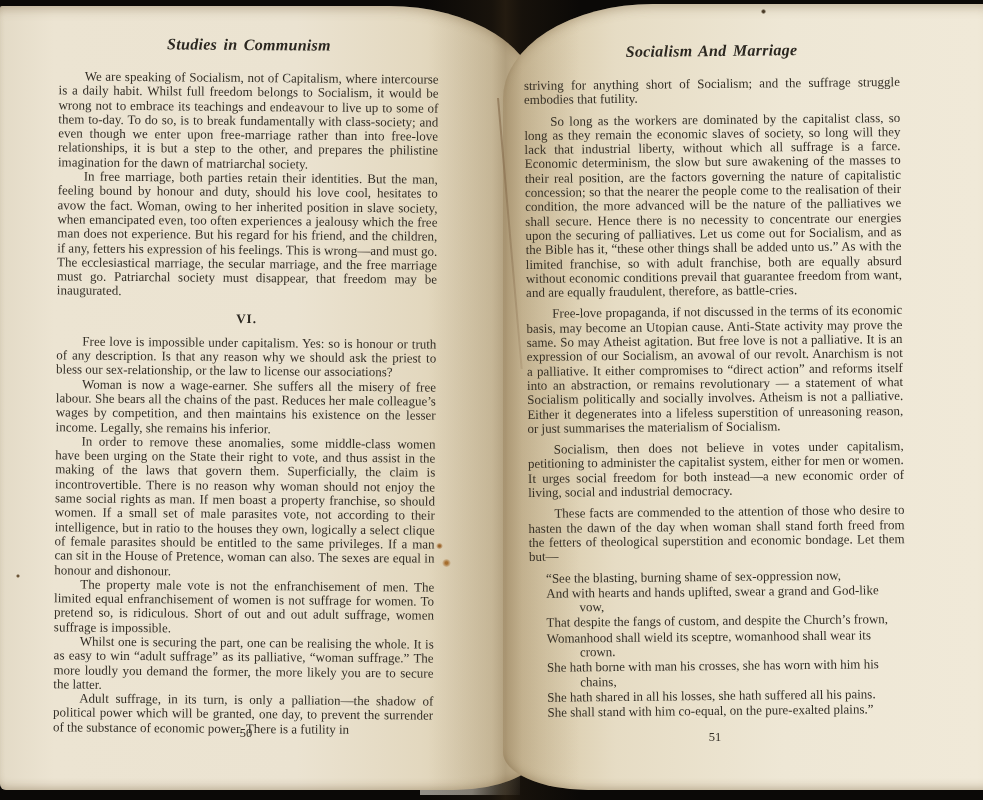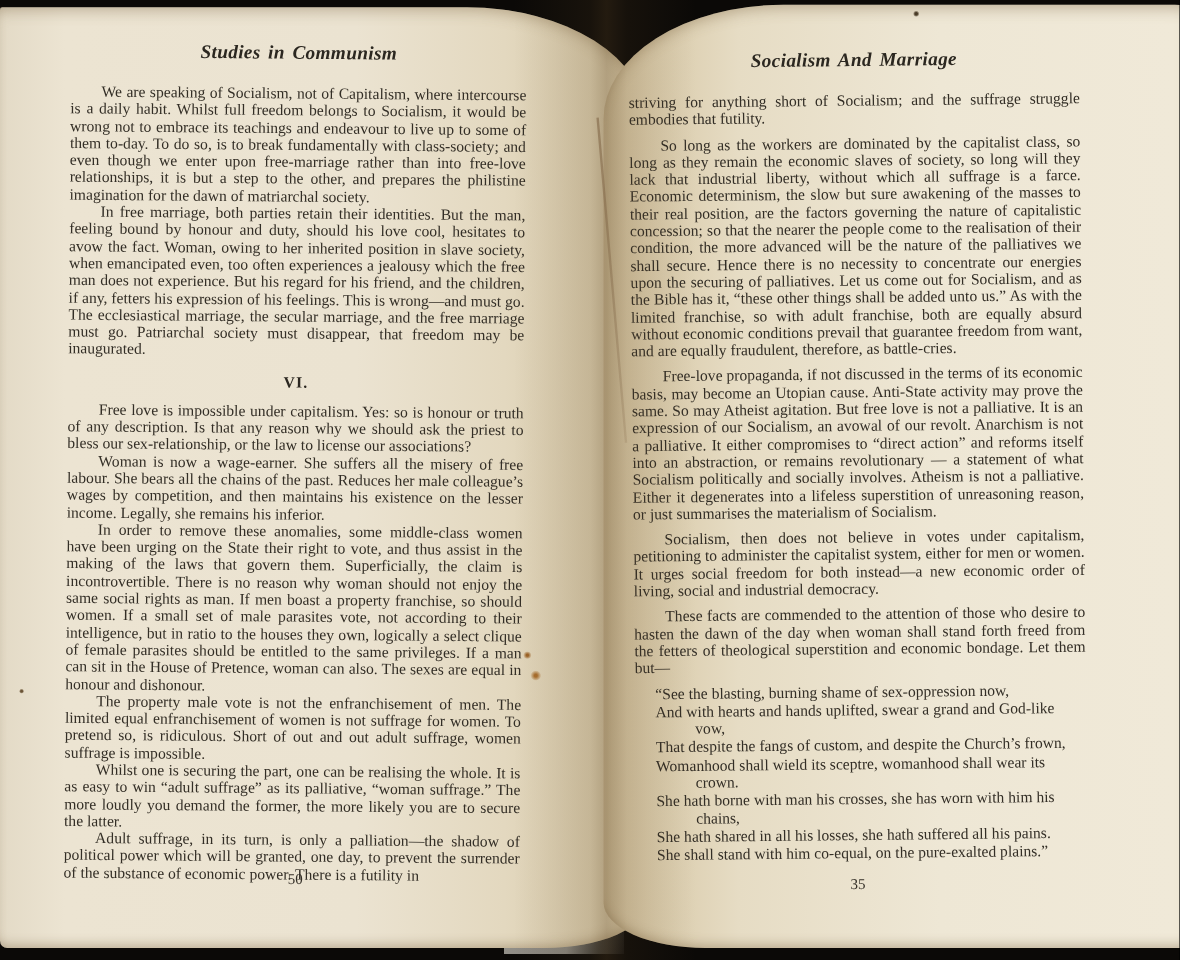--- a/index.html
+++ b/index.html
@@ -115,21 +115,21 @@
       <div class="verse">
         <div class="verse-line">“See the blasting, burning shame of sex-oppression now,</div>
         <div class="verse-line">And with hearts and hands uplifted, swear a grand and God-like vow,</div>
         <div class="verse-line">That despite the fangs of custom, and despite the Church’s frown,</div>
         <div class="verse-line">Womanhood shall wield its sceptre, womanhood shall wear its crown.</div>
         <div class="verse-line">She hath borne with man his crosses, she has worn with him his chains,</div>
         <div class="verse-line">She hath shared in all his losses, she hath suffered all his pains.</div>
         <div class="verse-line">She shall stand with him co-equal, on the pure-exalted plains.”</div>
       </div>
     </div>
-    <div class="page-number right">35</div>
+    <div class="page-number right">51</div>
   </div>
 
   <div class="tear"></div>
   <div class="gutter-shade"></div>
   <div class="stain s1"></div>
   <div class="stain s2"></div>
   <div class="stain s3"></div>
   <div class="stain s4"></div>
 
 </div>

